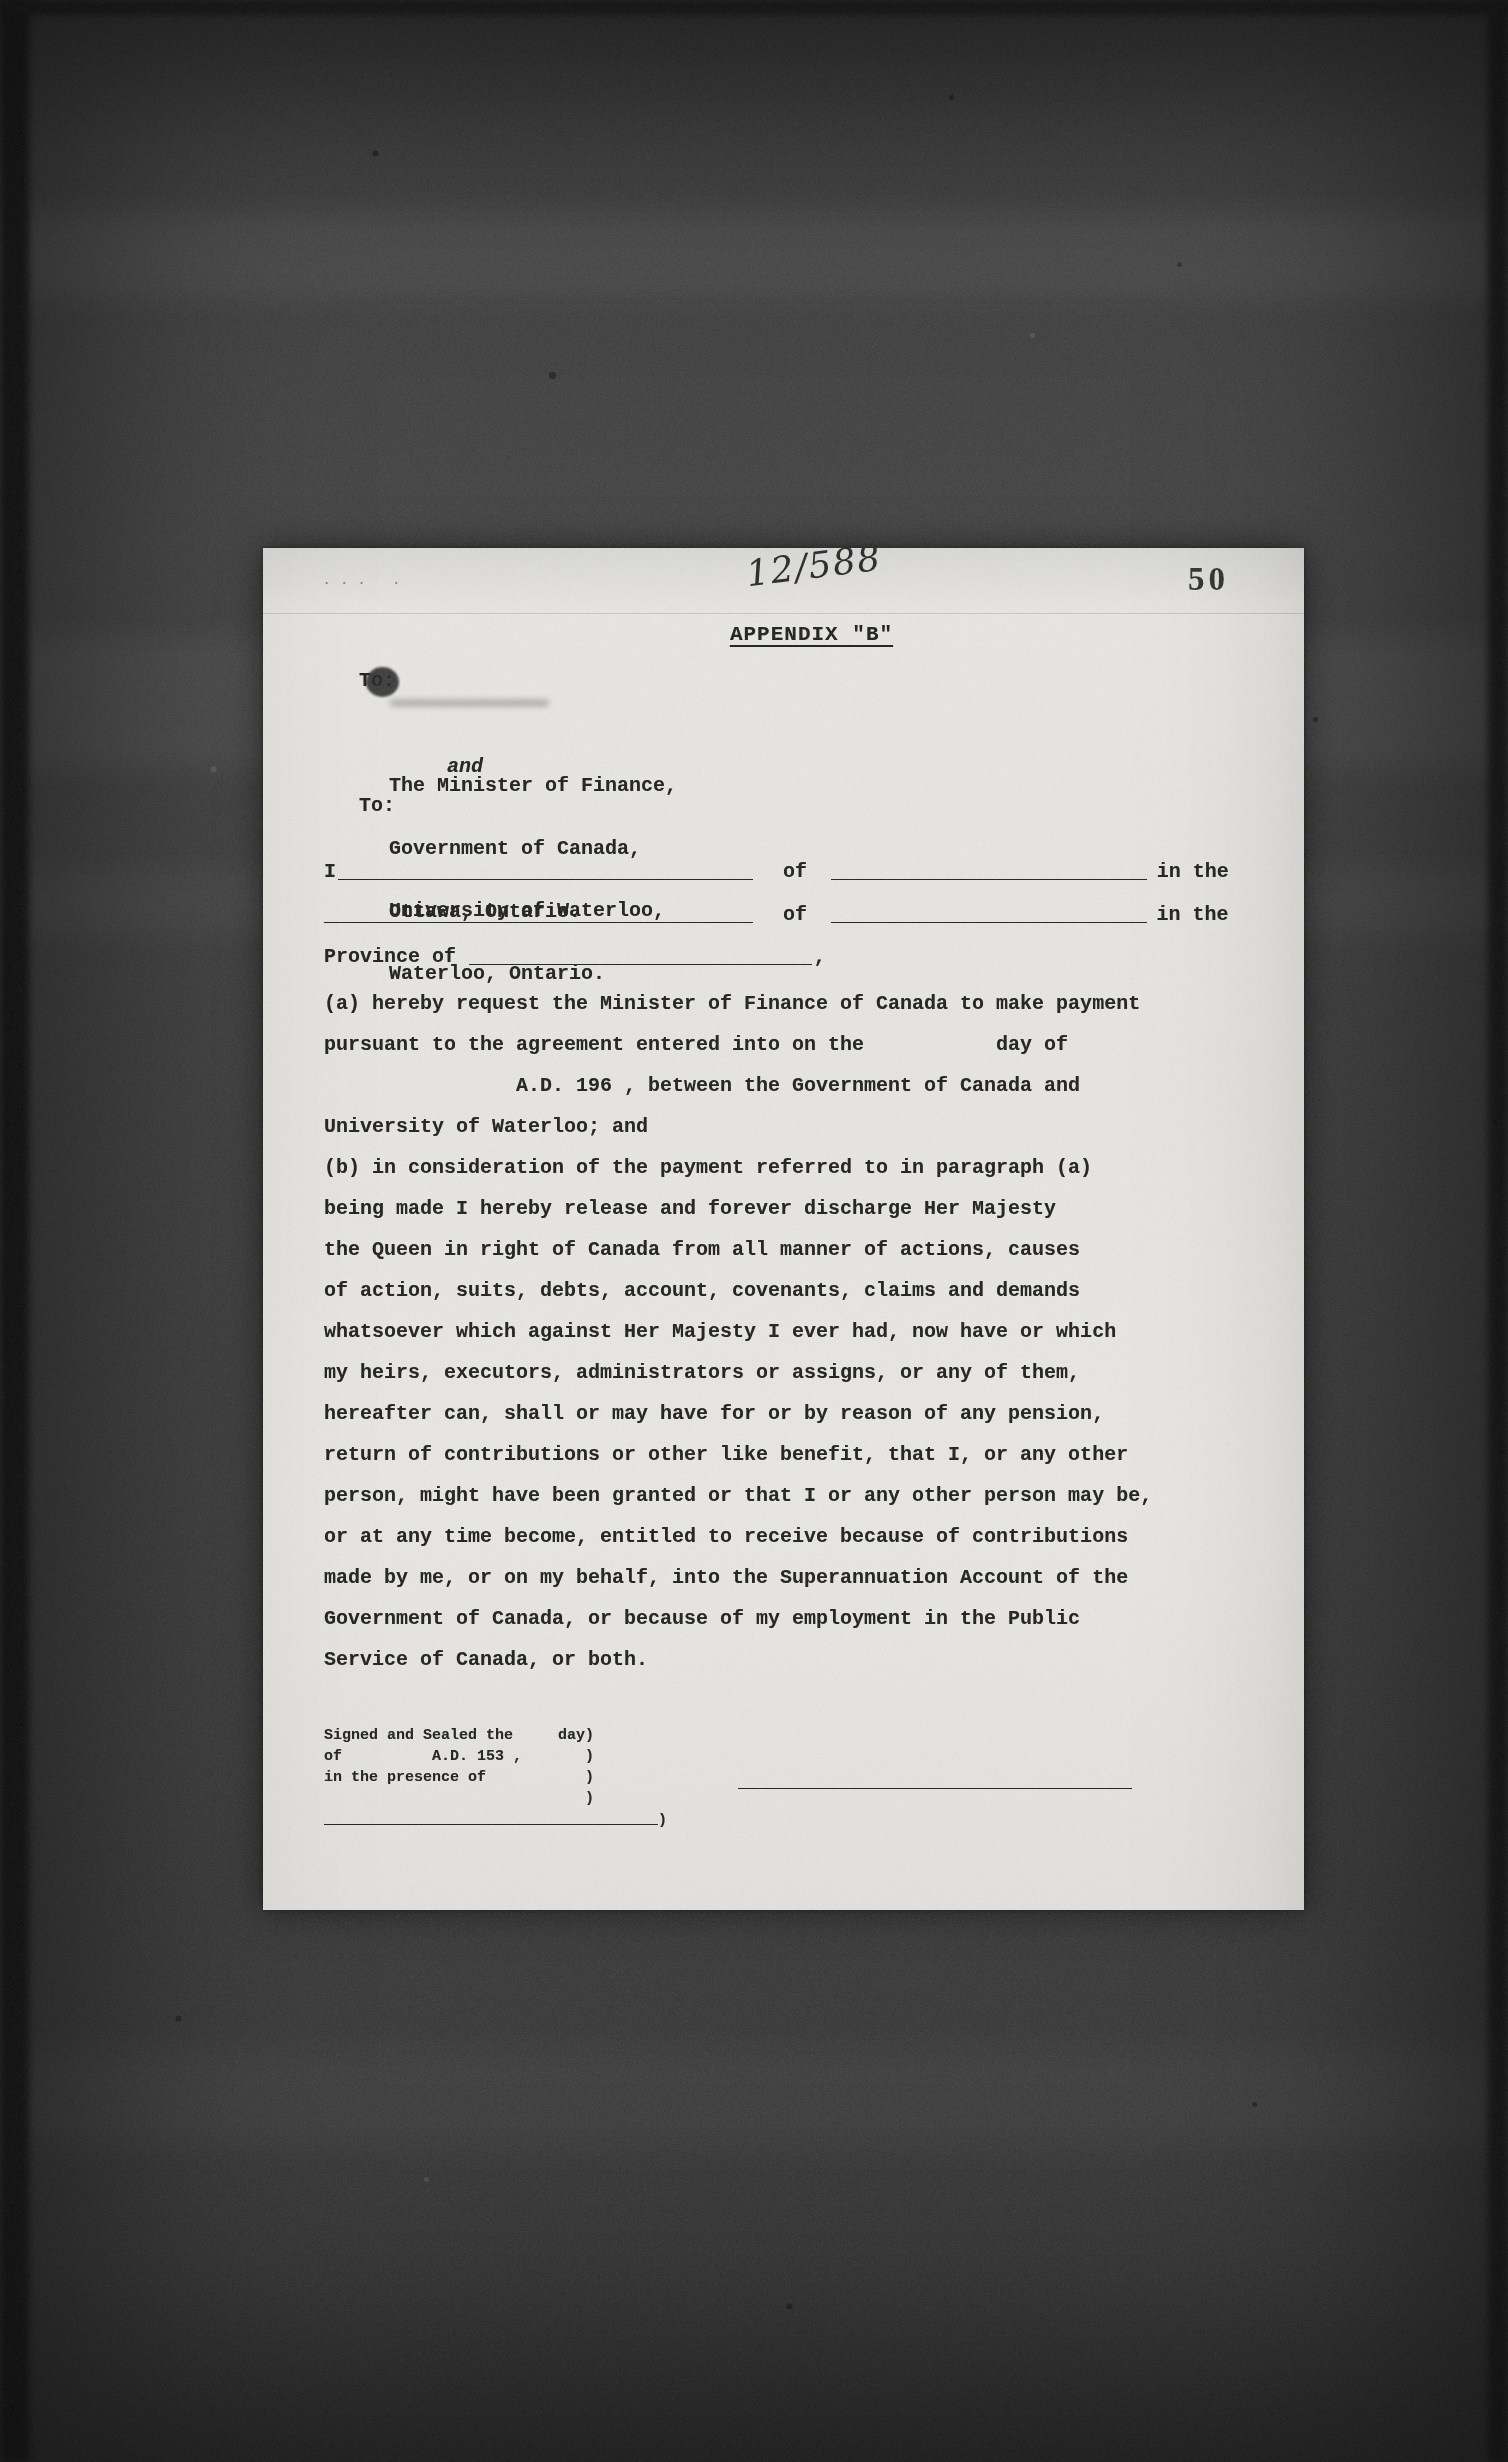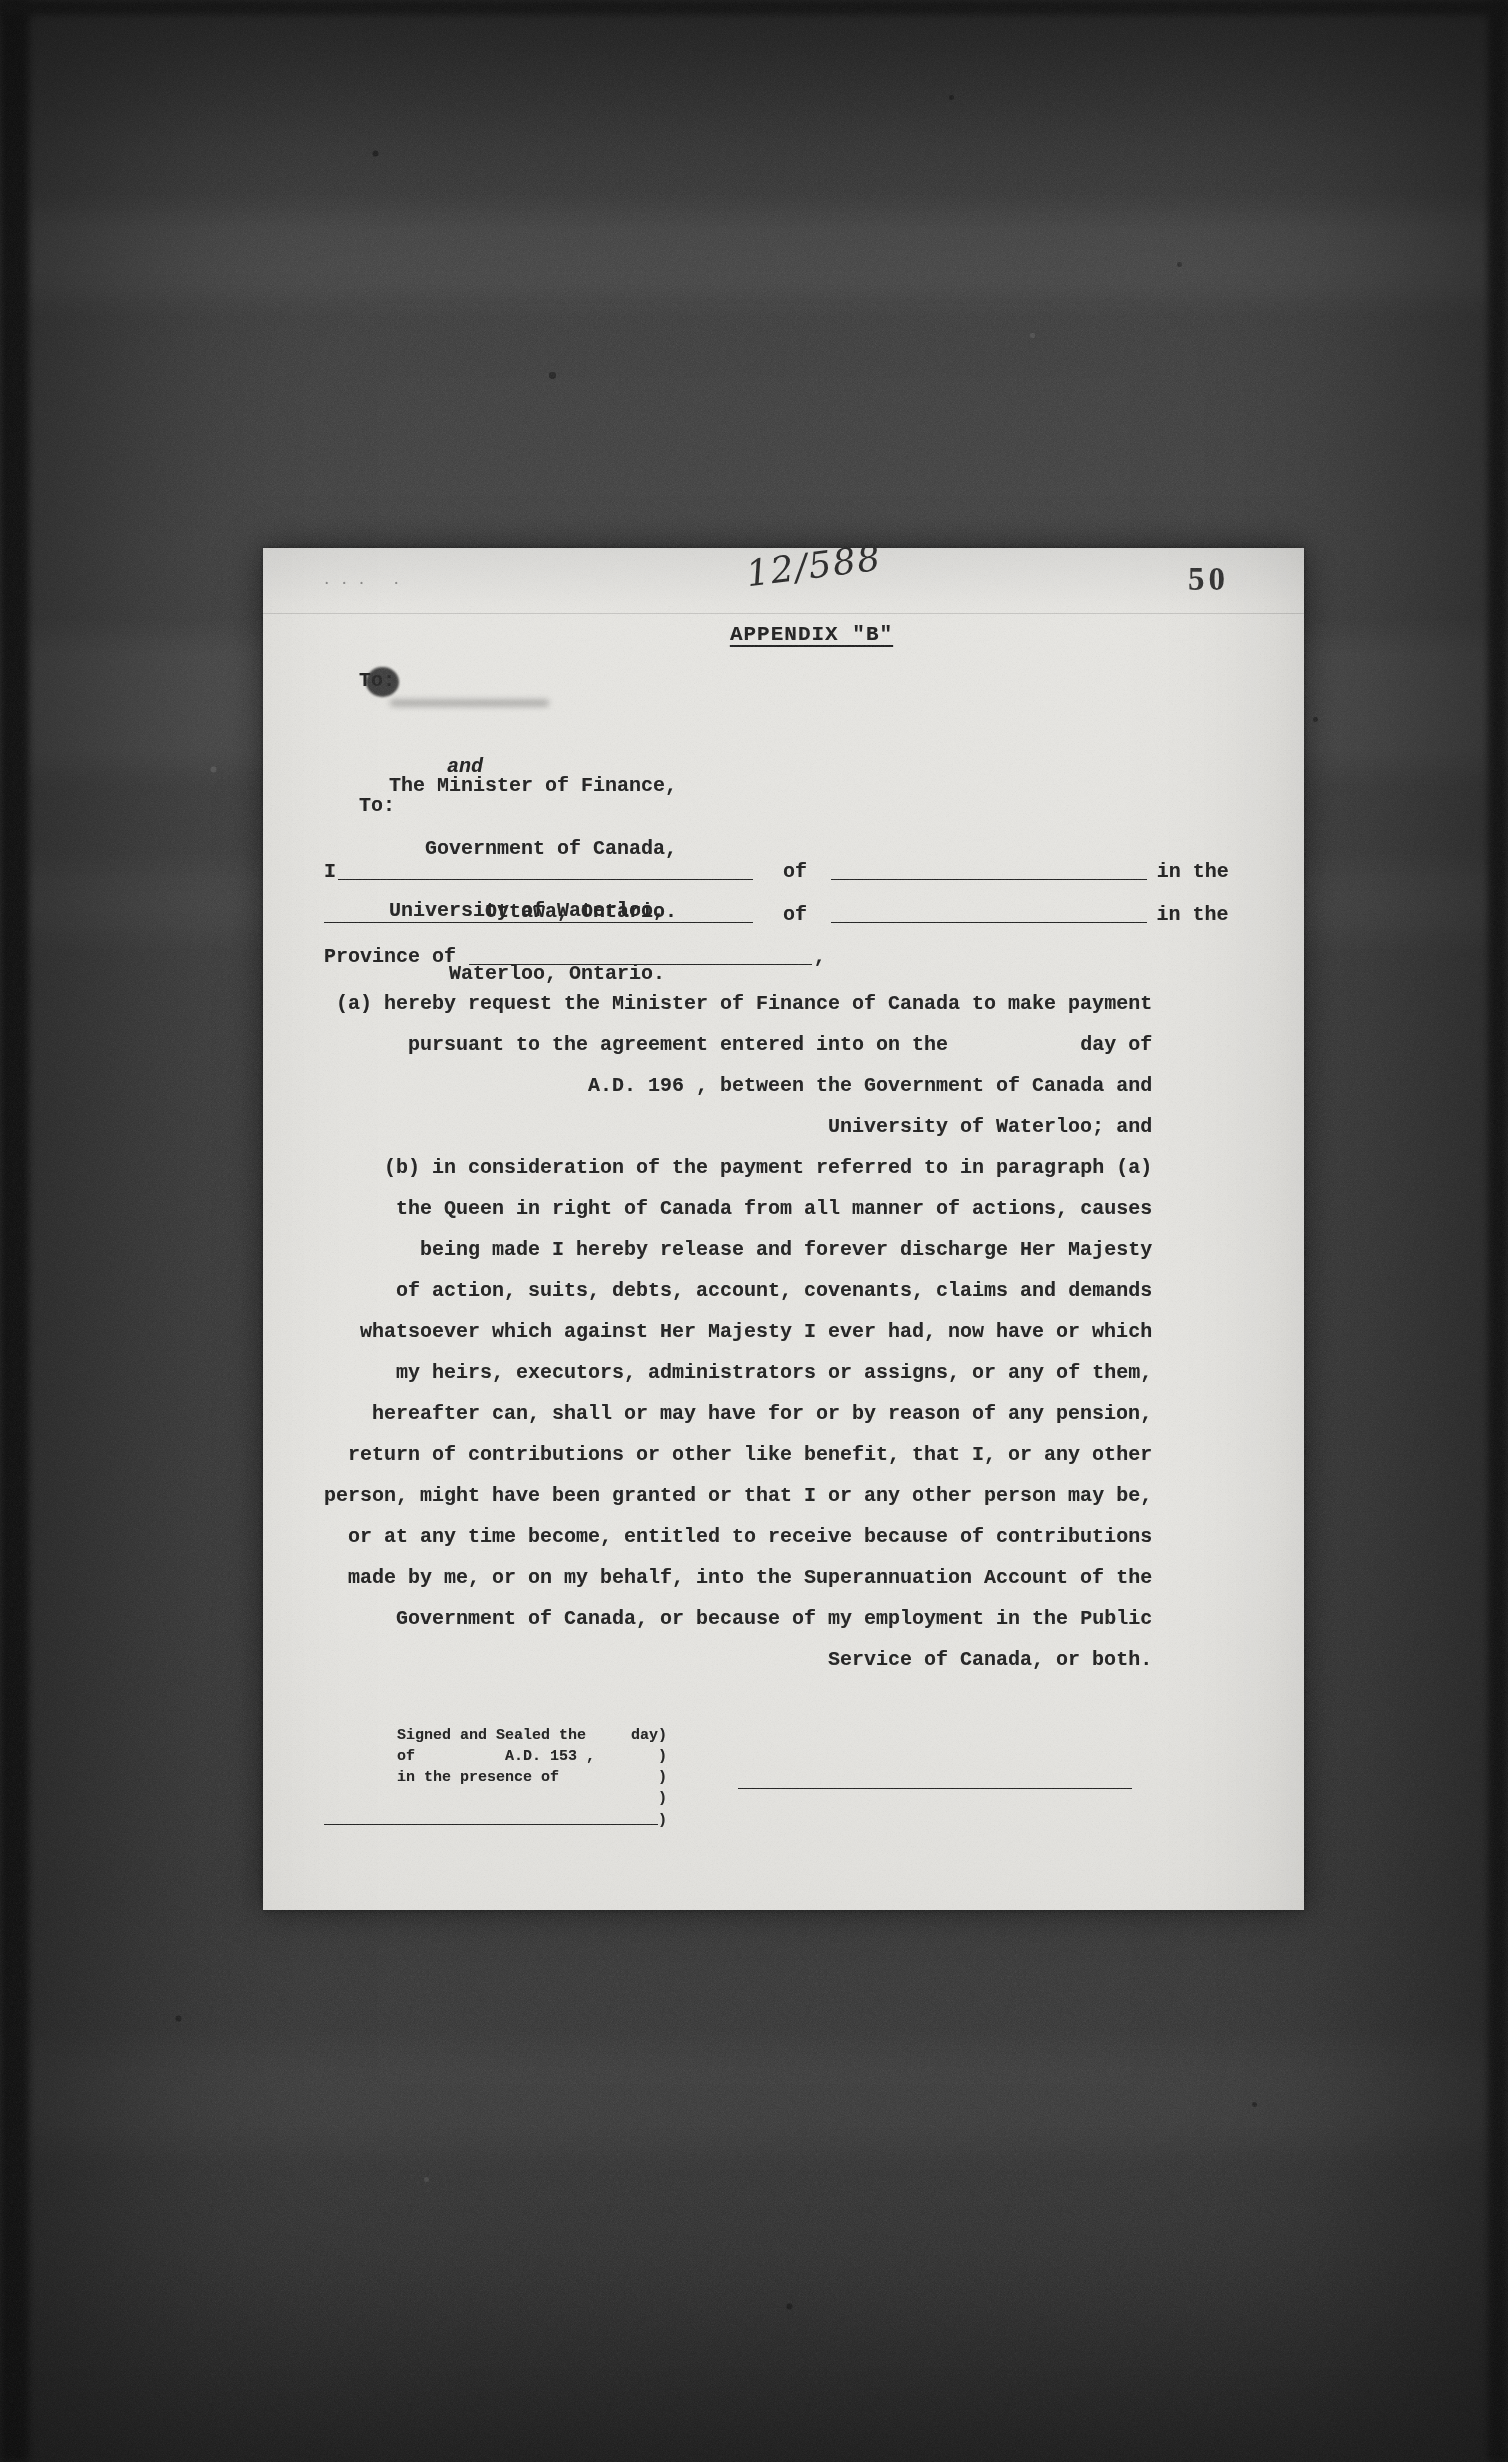--- a/index.html
+++ b/index.html
@@ -55,21 +55,21 @@
   }
   .paper-seam {
     position: absolute; left: 0; top: 65px; width: 100%; height: 0;
     border-top: 1px solid rgba(80,80,80,0.22);
   }
   .paper-topstrip {
     position: absolute; left: 0; top: 0; width: 100%; height: 65px;
     background: linear-gradient(180deg, rgba(200,200,198,0.35), rgba(226,225,222,0.05));
   }
 
-  .typed { font-weight: 700; color: #1c1c1c; text-shadow: 0 0 0.5px rgba(25,25,25,0.4); text-align: right; }
+  .typed { font-weight: 700; color: #1c1c1c; text-shadow: 0 0 0.5px rgba(25,25,25,0.4); }
 
   .handnum {
     position: absolute; left: 483px; top: -3px;
     font-family: "DejaVu Serif", serif; font-style: italic; font-weight: 400;
     font-size: 36px; color: #252525; transform: rotate(-7deg); letter-spacing: 1.5px;
   }
   .pagenum {
     position: absolute; left: 925px; top: 13px;
     font-family: "Liberation Serif", serif; font-weight: 600;
     font-size: 33px; letter-spacing: 4px; color: #2d2d2d;
@@ -171,22 +171,22 @@
   <div class="fill-row fr3 typed">
     <span>Province of</span><span class="blank" style="width:343px; margin-left:12.6px;"></span><span style="margin-left:2px;">,</span>
   </div>
 
   <div class="bodytext typed">
     <div class="body-line">(a) hereby request the Minister of Finance of Canada to make payment</div>
     <div class="body-line">pursuant to the agreement entered into on the           day of</div>
     <div class="body-line">                A.D. 196 , between the Government of Canada and</div>
     <div class="body-line">University of Waterloo; and</div>
     <div class="body-line">(b) in consideration of the payment referred to in paragraph (a)</div>
+    <div class="body-line">being made I hereby release and forever discharge Her Majesty</div>
     <div class="body-line">the Queen in right of Canada from all manner of actions, causes</div>
-    <div class="body-line">being made I hereby release and forever discharge Her Majesty</div>
     <div class="body-line">of action, suits, debts, account, covenants, claims and demands</div>
     <div class="body-line">whatsoever which against Her Majesty I ever had, now have or which</div>
     <div class="body-line">my heirs, executors, administrators or assigns, or any of them,</div>
     <div class="body-line">hereafter can, shall or may have for or by reason of any pension,</div>
     <div class="body-line">return of contributions or other like benefit, that I, or any other</div>
     <div class="body-line">person, might have been granted or that I or any other person may be,</div>
     <div class="body-line">or at any time become, entitled to receive because of contributions</div>
     <div class="body-line">made by me, or on my behalf, into the Superannuation Account of the</div>
     <div class="body-line">Government of Canada, or because of my employment in the Public</div>
     <div class="body-line">Service of Canada, or both.</div>

